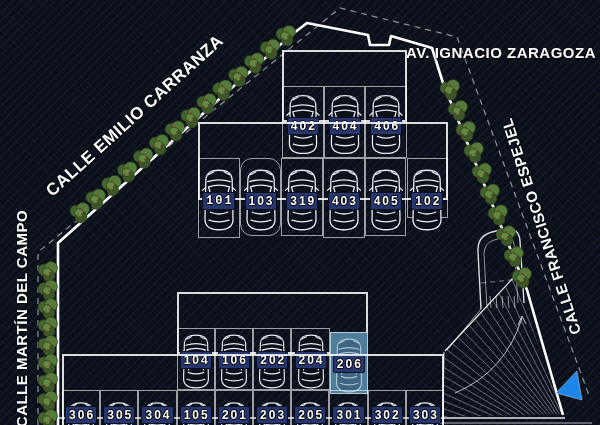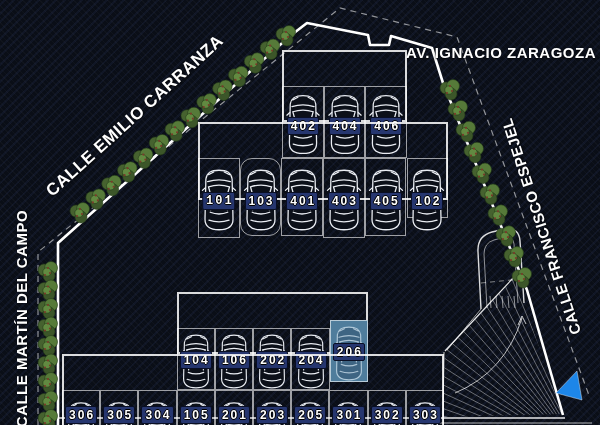--- a/index.html
+++ b/index.html
@@ -475,21 +475,21 @@
           <path class="body" d="M20,2 C30,2 34,5 35,12 L36,58 C36,66 31,70 20,70 C9,70 4,66 4,58 L5,12 C6,5 10,2 20,2 Z"></path>
           <path d="M8,7 L14,4 M26,4 L32,7"></path>
           <path d="M7,15 Q20,11 33,15"></path>
           <path d="M8,21 Q20,17 32,21 L29.5,30 Q20,26.5 10.5,30 Z"></path>
           <path d="M10.5,31 L10.5,47 M29.5,31 L29.5,47"></path>
           <path d="M10,50 Q20,54 30,50"></path>
           <path d="M8.5,59 Q20,63 31.5,59"></path>
           <line x1="4.5" y1="22" x2="1" y2="25"></line>
           <line x1="35.5" y1="22" x2="39" y2="25"></line>
         </svg>
-        <span class="stall-label" style="top: 33px;">401</span>
+        <span class="stall-label" style="top: 33px;">319</span>
       </div>
       <div class="cell" style="left: 323.1px; top: 122px; width: 41.7px; height: 80px;">
         <svg class="car" width="35" height="74" viewBox="0 0 40 72" style="top: 4px;">
           <path class="body" d="M20,2 C30,2 34,5 35,12 L36,58 C36,66 31,70 20,70 C9,70 4,66 4,58 L5,12 C6,5 10,2 20,2 Z"></path>
           <path d="M8,7 L14,4 M26,4 L32,7"></path>
           <path d="M7,15 Q20,11 33,15"></path>
           <path d="M8,21 Q20,17 32,21 L29.5,30 Q20,26.5 10.5,30 Z"></path>
           <path d="M10.5,31 L10.5,47 M29.5,31 L29.5,47"></path>
           <path d="M10,50 Q20,54 30,50"></path>
           <path d="M8.5,59 Q20,63 31.5,59"></path>
@@ -576,21 +576,21 @@
           <path d="M7,15 Q20,11 33,15"></path>
           <path d="M8,21 Q20,17 32,21 L29.5,30 Q20,26.5 10.5,30 Z"></path>
           <path d="M10.5,31 L10.5,47 M29.5,31 L29.5,47"></path>
           <path d="M10,50 Q20,54 30,50"></path>
           <path d="M8.5,59 Q20,63 31.5,59"></path>
           <line x1="4.5" y1="22" x2="1" y2="25"></line>
           <line x1="35.5" y1="22" x2="39" y2="25"></line>
         </svg>
         <span class="stall-label" style="top: 22px;">204</span>
       </div>
-      <div class="cell hl" style="left: 329.7px; top: 284px; width: 38.3px; height: 62px;">
+      <div class="cell hl" style="left: 329.7px; top: 296px; width: 38.3px; height: 62px;">
         <svg class="car" width="31" height="59" viewBox="0 0 40 72" style="top: 3px;">
           <path class="body" d="M20,2 C30,2 34,5 35,12 L36,58 C36,66 31,70 20,70 C9,70 4,66 4,58 L5,12 C6,5 10,2 20,2 Z"></path>
           <path d="M8,7 L14,4 M26,4 L32,7"></path>
           <path d="M7,15 Q20,11 33,15"></path>
           <path d="M8,21 Q20,17 32,21 L29.5,30 Q20,26.5 10.5,30 Z"></path>
           <path d="M10.5,31 L10.5,47 M29.5,31 L29.5,47"></path>
           <path d="M10,50 Q20,54 30,50"></path>
           <path d="M8.5,59 Q20,63 31.5,59"></path>
           <line x1="4.5" y1="22" x2="1" y2="25"></line>
           <line x1="35.5" y1="22" x2="39" y2="25"></line>

